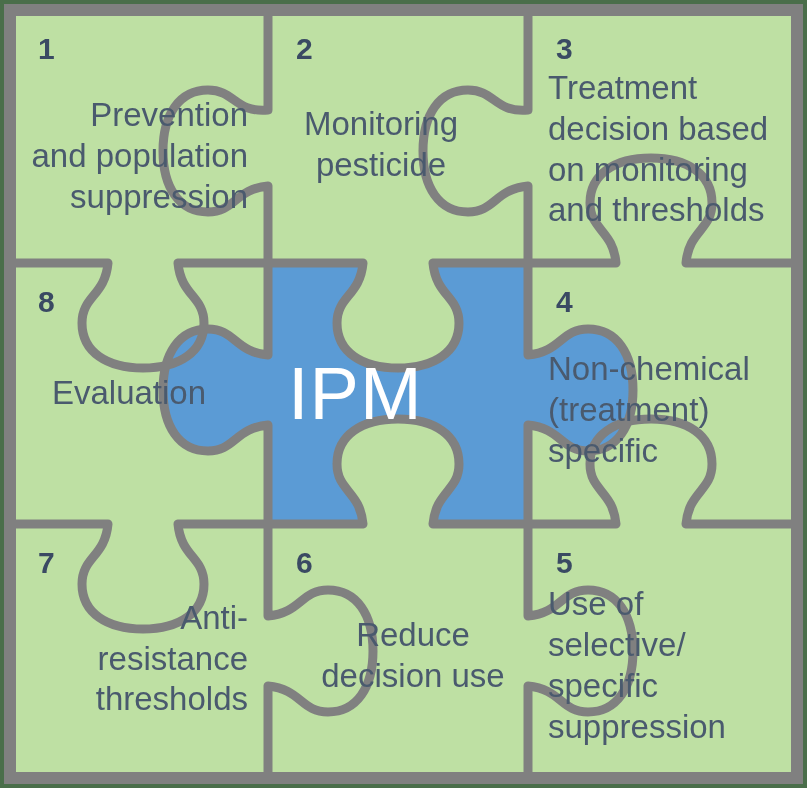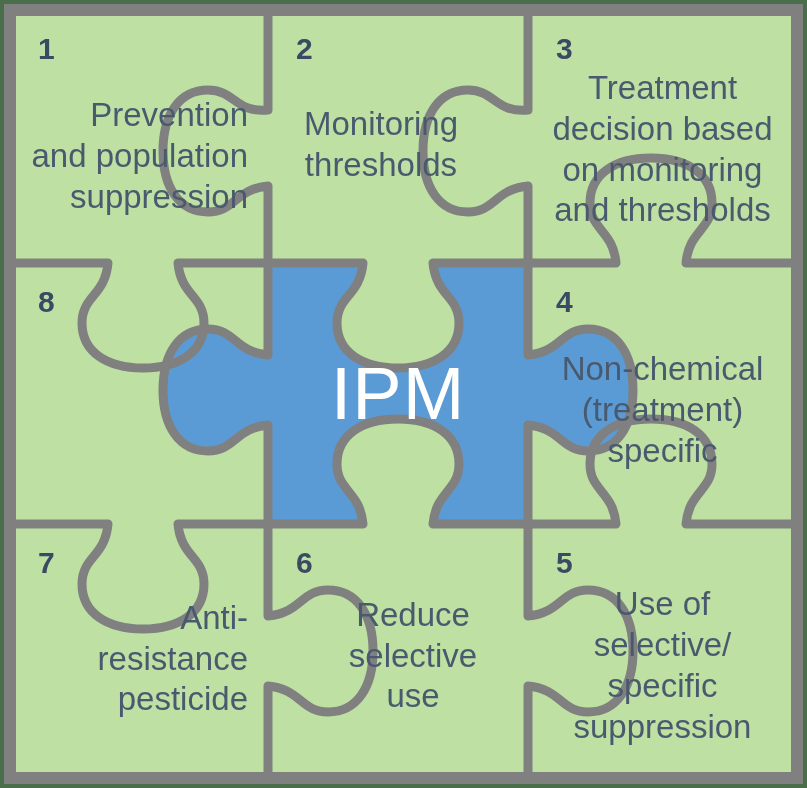--- a/index.html
+++ b/index.html
@@ -58,26 +58,26 @@
     color: #3a4a63;
     line-height: 1;
   }
   .cell-label {
     width: 100%;
     font-size: 33px;
     line-height: 1.24;
     color: #4a5a6e;
   }
   .align-left   { text-align: right; }
-  .align-right  { text-align: center; }
+  .align-right  { text-align: left; }
   .align-center { text-align: center; }
 
   .center-label {
     width: 100%;
-    text-align: center;
+    text-align: left;
     color: #ffffff;
     font-size: 74px;
     line-height: 1;
     letter-spacing: 1px;
   }
 </style>
 </head>
 <body>
 
 <div id="puzzle-root">
@@ -213,49 +213,50 @@
     <rect class="outer-frame" x="10" y="10" width="787" height="768"></rect>
   </svg>
 
   <div class="cell" style="left:16px; top:16px; width:246px; height:241px;">
     <span class="cell-num">1</span>
     <span class="cell-label align-left" style="padding-top:40px;">Prevention and population suppression</span>
   </div>
 
   <div class="cell" style="left:274px; top:16px; width:248px; height:241px;">
     <span class="cell-num">2</span>
-    <span class="cell-label align-center" style="padding-top:16px; padding-right:34px;">Monitoring thresholds</span>
+    <span class="cell-label align-center" style="padding-top:16px; padding-right:34px;">Monitoring pesticide</span>
   </div>
 
   <div class="cell" style="left:534px; top:16px; width:257px; height:241px;">
     <span class="cell-num">3</span>
     <span class="cell-label align-right" style="padding-top:26px;">Treatment decision based on monitoring and thresholds</span>
   </div>
 
   <div class="cell" style="left:16px; top:269px; width:246px; height:249px;">
     <span class="cell-num">8</span>
+    <span class="cell-label align-center" style="padding-right:20px;">Evaluation</span>
   </div>
 
   <div class="cell" style="left:274px; top:269px; width:248px; height:249px;">
     <span class="center-label">IPM</span>
   </div>
 
   <div class="cell" style="left:534px; top:269px; width:257px; height:249px;">
     <span class="cell-num">4</span>
     <span class="cell-label align-right" style="padding-top:34px;">Non-chemical (treatment) specific</span>
   </div>
 
   <div class="cell" style="left:16px; top:530px; width:246px; height:242px;">
     <span class="cell-num">7</span>
-    <span class="cell-label align-left" style="padding-top:16px; padding-left:14px;">Anti-resistance pesticide</span>
+    <span class="cell-label align-left" style="padding-top:16px; padding-left:14px;">Anti-resistance thresholds</span>
   </div>
 
   <div class="cell" style="left:274px; top:530px; width:248px; height:242px;">
     <span class="cell-num">6</span>
-    <span class="cell-label align-center" style="padding-top:10px; padding-left:30px;">Reduce selective use</span>
+    <span class="cell-label align-center" style="padding-top:10px; padding-left:30px;">Reduce decision use</span>
   </div>
 
   <div class="cell" style="left:534px; top:530px; width:257px; height:242px;">
     <span class="cell-num">5</span>
     <span class="cell-label align-right" style="padding-top:30px;">Use of selective/ specific suppression</span>
   </div>
 
 </div>
 
 </body></html>

